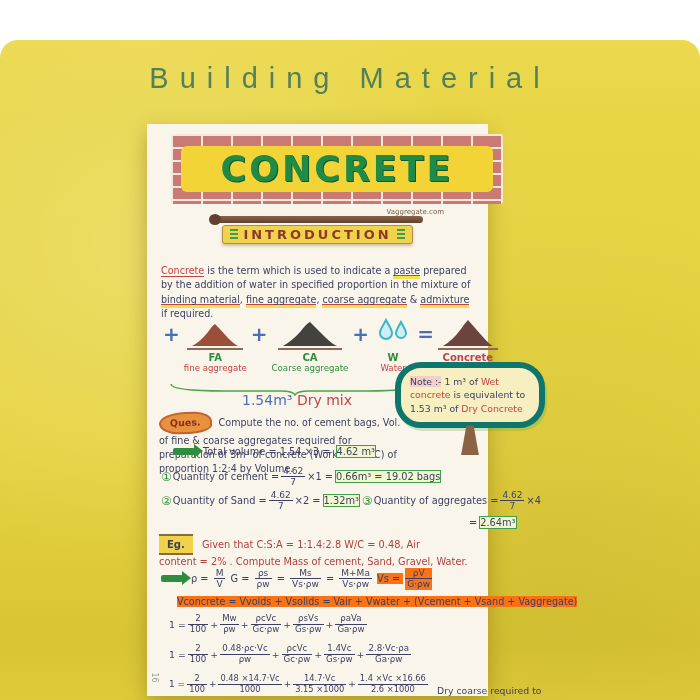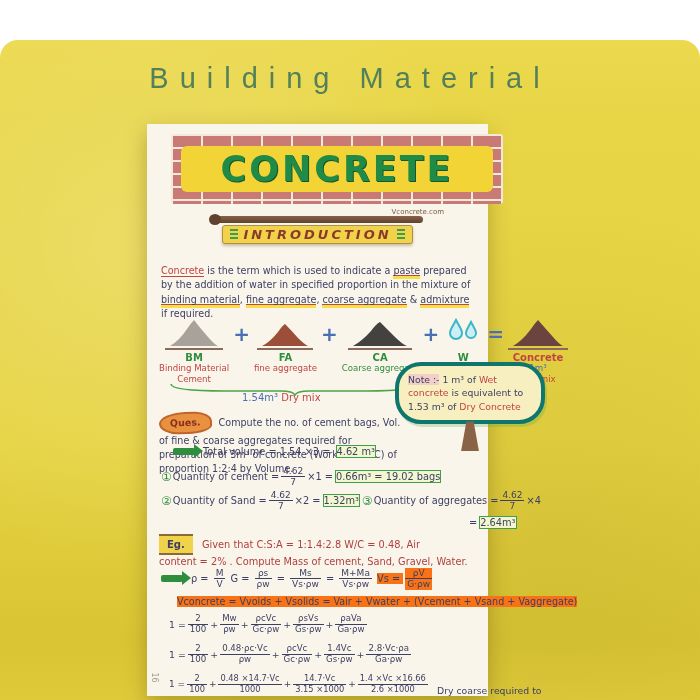--- a/index.html
+++ b/index.html
@@ -20,21 +20,21 @@
     background-color:#c97a74;
     background-image:linear-gradient(#f3e8da 2px,transparent 2px),
                      linear-gradient(90deg,#f3e8da 2px,transparent 2px);
     background-size:30px 13px;border-radius:3px;}
   .band{position:absolute;left:10px;right:10px;top:12px;bottom:12px;background:#f2d437;
     border-radius:6px;display:flex;align-items:center;justify-content:center;}
   .concrete-txt{font-size:35px;font-weight:bold;color:#1f8b47;letter-spacing:3px;
     text-shadow:1px 1px 0 #14562d;}
   .watermark{position:absolute;top:84px;right:44px;font-size:7px;color:#7a5a42;}
   
-  .intro-wrap{position:absolute;left:0;right:0;top:92px;text-align:center;font-style:italic;}
+  .intro-wrap{position:absolute;left:0;right:0;top:92px;text-align:center;}
   .stick{width:210px;height:7px;margin:0 auto;border-radius:5px;
     background:linear-gradient(180deg,#8a6246,#5f4330);position:relative;}
   .stick::before{content:"";position:absolute;left:-4px;top:-2px;width:12px;height:11px;
     border-radius:50%;background:#5f4330;}
   .sign{display:inline-flex;align-items:center;gap:5px;margin-top:2px;background:#f0d34a;
     border:1px solid #b08d4a;border-radius:3px;padding:1px 7px;
     box-shadow:0 2px 3px rgba(90,70,0,.3);}
   .sign-label{font-size:13px;font-weight:bold;letter-spacing:3px;color:#8a3a2a;}
   .hatch{width:8px;height:12px;background:repeating-linear-gradient(180deg,#3f9e4d 0 2px,transparent 2px 4px);}
   
@@ -44,29 +44,29 @@
   .para .yul{border-bottom:3px solid #f3e04a;box-shadow:inset 0 -1px 0 #c04545;}
   
   .comp-row{position:absolute;left:12px;right:8px;top:192px;display:flex;align-items:flex-start;}
   .comp{display:flex;flex-direction:column;align-items:center;flex:0 0 auto;}
   .comp .icon-slot{height:34px;display:flex;align-items:flex-end;border-bottom:2px solid #8a6a5a;padding:0 3px;}
   .abbr{font-size:10px;font-weight:bold;margin-top:2px;}
   .cname{font-size:8.6px;line-height:1.25;}
   .green{color:#2f8d3f;} .red{color:#c04545;} .blue{color:#4a6fb5;}
   .op{font-size:20px;font-weight:bold;color:#4a6fb5;padding:6px 4px 0;}
   .brace-svg{position:absolute;left:22px;top:258px;}
-  .brace-label{position:absolute;left:95px;top:268px;font-size:10px;}
+  .brace-label{position:absolute;left:95px;top:268px;font-size:14px;}
   
   .ques{position:absolute;left:12px;top:288px;width:246px;font-size:9.6px;line-height:1.45;color:#3c3f63;}
   .ques-badge{display:inline-block;background:#e8923f;border:2px solid #c2622d;
     border-radius:60% 40% 55% 45%/60% 55% 45% 60%;color:#8a2f1f;font-weight:bold;font-size:9.5px;
     padding:2px 9px;transform:rotate(-2deg);margin-right:4px;}
   
   .tree{position:absolute;left:248px;top:238px;width:150px;}
-  .canopy{border:4px solid #0f766e;background:#f7efc0;border-radius:26px;padding:7px 9px;
+  .canopy{border:6px solid #0f766e;background:#f7efc0;border-radius:26px;padding:7px 9px;
     font-size:9.3px;line-height:1.45;color:#3c3f63;
     box-shadow:0 0 0 2px #f7efc0 inset,2px 3px 0 rgba(74,165,74,.25);}
   .canopy .hl{background:#f2cfc8;}
   .trunk{width:18px;height:30px;margin:-3px auto 0;background:#8a6246;
     clip-path:polygon(30% 0,70% 0,100% 100%,0% 100%);position:relative;}
   .branch{position:absolute;width:26px;height:5px;background:#8a6246;top:-16px;}
   .branch.l{left:36px;transform:rotate(35deg);}
   .branch.r{right:36px;transform:rotate(-35deg);}
   
   .line{position:absolute;color:#3c3f63;font-size:9.8px;white-space:nowrap;display:flex;align-items:center;}
@@ -109,44 +109,34 @@
 <div class="canvas">
   <div class="main-title">Building Material</div>
 
   <div class="page">
 
     <div class="brick">
       <div class="band">
         <span class="concrete-txt">CONCRETE</span>
       </div>
     </div>
-    <div class="watermark">Vconcrete.com</div>
+    <div class="watermark">Vaggregate.com</div>
 
     <div class="intro-wrap">
       <div class="stick"></div>
       <div class="sign">
         <span class="hatch"></span>
         <span class="sign-label">INTRODUCTION</span>
         <span class="hatch"></span>
       </div>
     </div>
 
     <div class="para"><span class="red-u">Concrete</span><span> is the term which is used to indicate a </span><span class="yul">paste</span><span> prepared by the addition of water in specified proportion in the mixture of </span><span class="yul">binding material</span><span>, </span><span class="yul">fine aggregate</span><span>, </span><span class="yul">coarse aggregate</span><span> &amp; </span><span class="yul">admixture</span><span> if required.</span></div>
 
     <div class="comp-row">
-      <div class="comp">
-        <div class="icon-slot">
-          <svg class="mound-svg" width="52" height="30" viewBox="0 0 52 30">
-              <path d="M26 2 Q32 10 40 19 Q46 26 50 28 L2 28 Q11 23 19 11 Q23 5 26 2 Z" fill="#a8a29a"></path>
-            </svg>
-        </div>
-        <div class="abbr green">BM</div>
-        <div class="cname red">Binding Material</div>
-        <div class="cname red">Cement</div>
-      </div>
       <span class="op">+</span>
       <div class="comp">
         <div class="icon-slot">
           <svg class="mound-svg" width="50" height="26" viewBox="0 0 50 26">
               <path d="M25 2 Q31 8 38 16 Q44 22 48 24 L2 24 Q10 20 18 10 Q22 4 25 2 Z" fill="#9c4f38"></path>
             </svg>
         </div>
         <div class="abbr green">FA</div>
         <div class="cname red">fine aggregate</div>
       </div>

